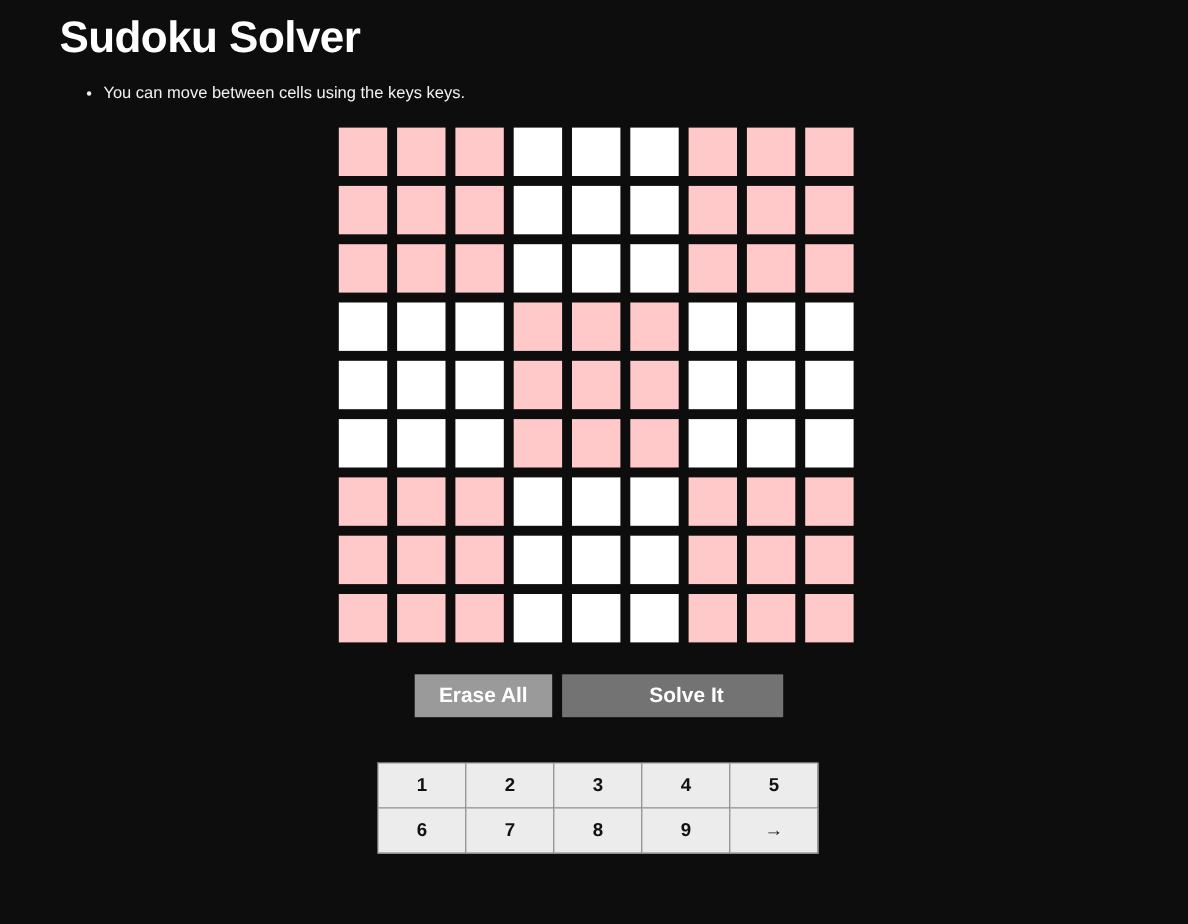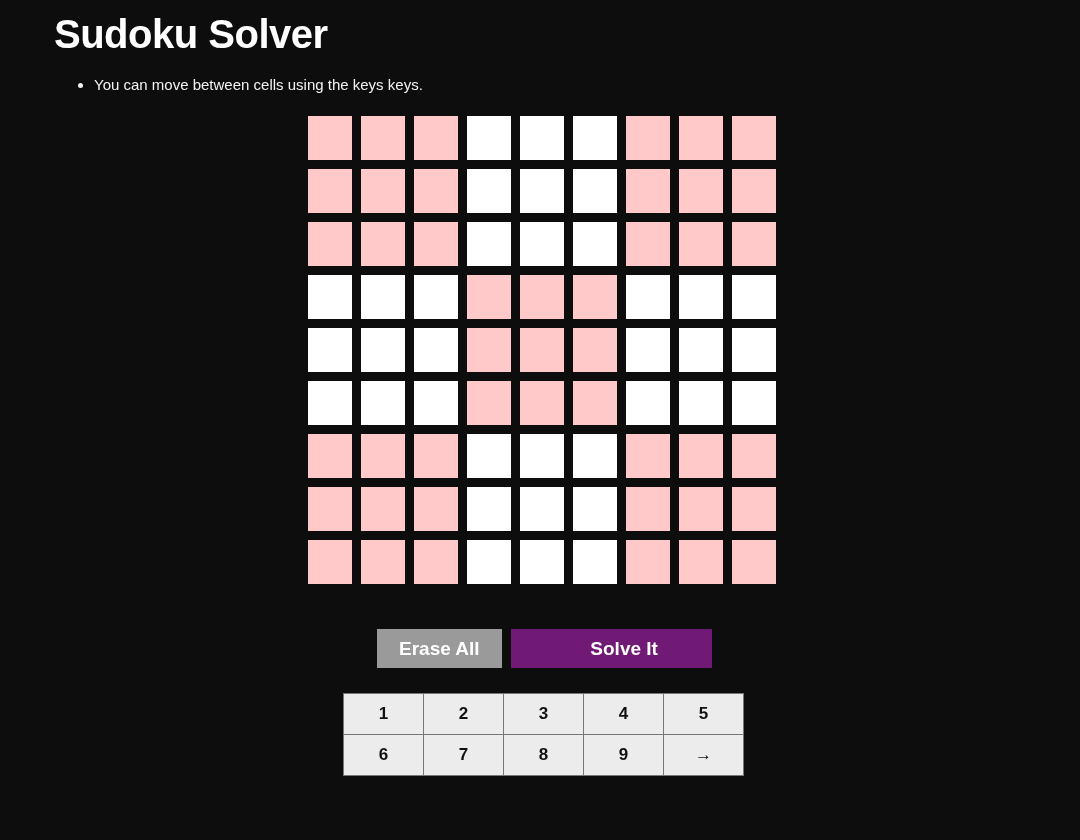--- a/index.html
+++ b/index.html
@@ -78,40 +78,39 @@
     background: #ffc9c9;
   }
 
   
   .actions {
     position: absolute;
     left: 377px;
     top: 613px;
     display: flex;
     gap: 9px;
-    margin-top: 16px;
   }
   .btn {
     border: 0;
     padding: 0 22px;
     height: 39px;
     font-family: "Liberation Sans", sans-serif;
     font-size: 19px;
     font-weight: bold;
     color: #ffffff;
     cursor: pointer;
     line-height: 39px;
     white-space: nowrap;
   }
   .btn-erase {
     background: #9a9a9a;
     min-width: 121px;
   }
   .btn-solve {
-    background: #701a75;
+    background: #737373;
     min-width: 201px;
     padding-left: 48px;
   }
 
   
   .keypad {
     position: absolute;
     left: 343px;
     top: 693px;
     display: grid;

